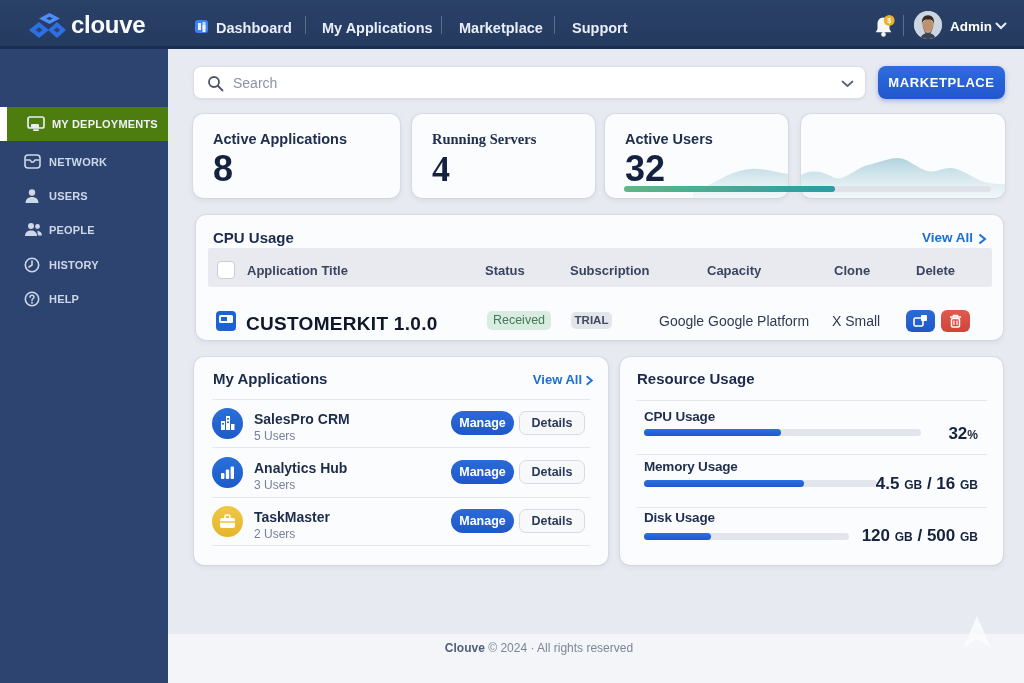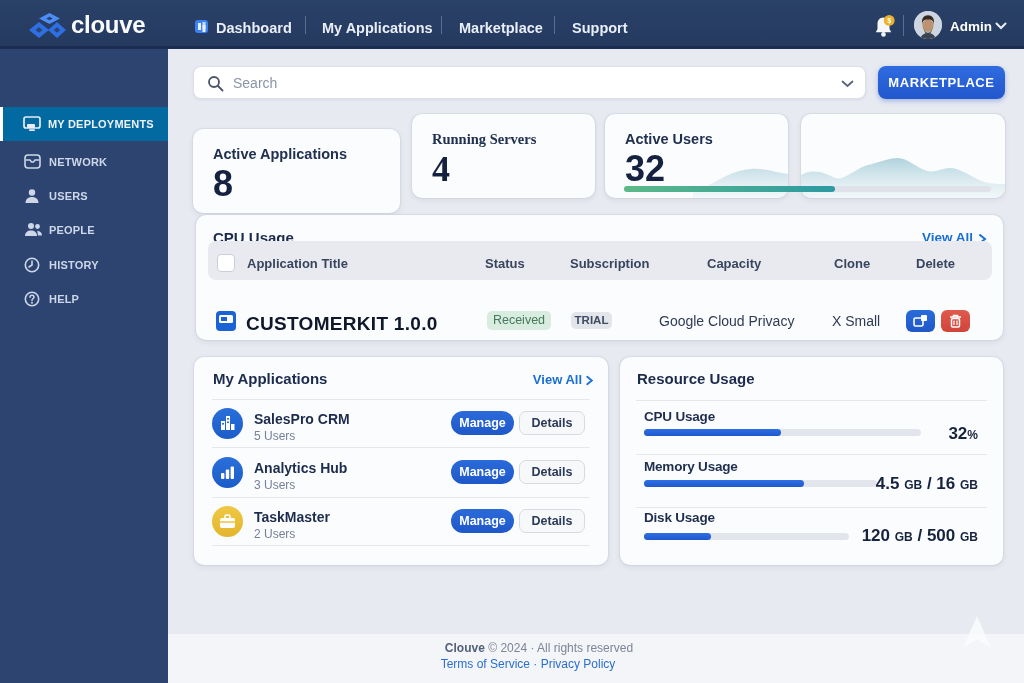--- a/index.html
+++ b/index.html
@@ -21,21 +21,21 @@
 #avatar { position:absolute; left:914px; top:11px; width:28px; height:28px; border-radius:50%; overflow:hidden; background:#c7d0da; }
 #adminname { position:absolute; left:950px; top:19px; color:#fff; font-size:13.5px; font-weight:bold; }
 #admincaret { position:absolute; left:995px; top:22px; }
 
 
 #sidebar { position:absolute; left:0; top:49px; width:168px; height:634px; background:#2d4471; }
 .sitem { position:absolute; left:0; width:168px; height:34px; color:#cdd7e8; font-size:11px; font-weight:bold; letter-spacing:0.2px; line-height:34px; }
 .sitem .lbl { white-space:nowrap; }
 .sitem .lbl { position:absolute; left:49px; top:0; }
 .sitem svg { position:absolute; left:24px; top:9px; }
-.sitem.active { background:#0369a1; color:#eef2fa; border-left:3px solid #ffffff; }
+.sitem.active { background:#4d7c0f; color:#eef2fa; border-left:7px solid #ffffff; }
 .sitem.active svg { left:20px; }
 .sitem.active .lbl { left:45px; }
 
 
 #searchbar { position:absolute; left:193px; top:66px; width:673px; height:33px; background:#fff; border:1px solid #dcdfe7; border-radius:8px; box-shadow:0 1px 3px rgba(25,39,70,0.07); }
 #searchtxt { position:absolute; left:39px; top:8px; color:#8b94a6; font-size:14px; }
 #mktbtn { position:absolute; left:878px; top:66px; width:127px; height:33px; background:linear-gradient(180deg,#2f6be0,#2257cd); border-radius:8px; color:#fff; font-size:13px; font-weight:bold; letter-spacing:0.6px; text-align:center; line-height:33px; box-shadow:0 2px 5px rgba(30,80,190,0.35); }
 
 
 .card { position:absolute; background:#fbfcfd; border-radius:10px; box-shadow:0 2px 6px rgba(28,40,70,0.08), 0 0 0 1px rgba(210,215,228,0.55); }
@@ -43,21 +43,21 @@
 .viewall { position:absolute; color:#1a6fd6; font-size:13.5px; font-weight:bold; }
 
 
 .statname { position:absolute; left:20px; top:17px; color:#20304f; font-size:14.5px; font-weight:bold; }
 .statnum { position:absolute; left:20px; top:34px; color:#14213f; font-size:36px; font-weight:bold; }
 #statbar { position:absolute; left:624px; top:186px; width:367px; height:6px; border-radius:3px; background:#dfe3e9; }
 #statbarfill { position:absolute; left:0; top:0; width:211px; height:6px; border-radius:3px; background:linear-gradient(90deg,#5cb988,#2d9aa3); }
 
 
 #cpucard { left:196px; top:215px; width:807px; height:125px; }
-.thead { position:absolute; left:12px; top:26px; width:784px; height:39px; background:#e8eaef; border-radius:8px; }
+.thead { position:absolute; left:12px; top:33px; width:784px; height:39px; background:#e8eaef; border-radius:2px; }
 .th { position:absolute; top:15px; color:#39455e; font-size:13px; font-weight:bold; }
 .checkbox { position:absolute; left:9px; top:13px; width:18px; height:18px; background:#fff; border:1px solid #c9cedb; border-radius:4px; }
 .pill { position:absolute; font-size:12.5px; border-radius:5px; text-align:center; }
 .iconbtn { position:absolute; width:29px; height:22px; border-radius:6px; }
 
 
 #appscard { left:194px; top:357px; width:414px; height:208px; }
 .divline { position:absolute; left:18px; right:18px; height:1px; background:#e4e7ec; }
 .appicon { position:absolute; left:18px; width:31px; height:31px; border-radius:50%; }
 .appname { position:absolute; left:60px; color:#1d2c4c; font-size:14px; font-weight:bold; }
@@ -177,21 +177,21 @@
         <circle cx="7" cy="7" r="5" stroke="#4a5468" stroke-width="1.8" fill="none"></circle>
         <line x1="11" y1="11" x2="15.5" y2="15.5" stroke="#4a5468" stroke-width="1.8" stroke-linecap="round"></line>
       </svg>
     <div id="searchtxt">Search</div>
     <svg style="position:absolute;right:11px;top:13px;" width="13" height="8" viewBox="0 0 13 8">
         <path d="M1.5 1.5 L6.5 6 L11.5 1.5" stroke="#5a6478" stroke-width="1.8" fill="none" stroke-linecap="round"></path>
       </svg>
   </div>
   <div id="mktbtn">MARKETPLACE</div>
 
-  <div class="card" style="left:193px;top:114px;width:207px;height:84px;margin-top:15px;">
+  <div class="card" style="left:193px;top:114px;width:207px;height:84px;">
     <div class="statname">Active Applications</div>
     <div class="statnum">8</div>
   </div>
   <div class="card" style="left:412px;top:114px;width:183px;height:84px;font-family:Liberation Serif, serif;">
     <div class="statname">Running Servers</div>
     <div class="statnum">4</div>
   </div>
   <div class="card" style="left:605px;top:114px;width:183px;height:84px;overflow:hidden;">
     <div class="statname">Active Users</div>
     <div class="statnum">32</div>
@@ -235,21 +235,21 @@
       <div class="th" style="left:626px;">Clone</div>
       <div class="th" style="left:708px;">Delete</div>
     </div>
     <div style="position:absolute;left:20px;top:96px;width:20px;height:20px;background:#1a63d4;border-radius:4px;">
       <div style="position:absolute;left:3px;top:4px;width:14px;height:8px;background:#fff;border-radius:1.5px;"></div>
       <div style="position:absolute;left:5px;top:6px;width:6px;height:4px;background:#1a63d4;"></div>
     </div>
     <div style="position:absolute;left:50px;top:98px;color:#0f172a;font-size:19px;font-weight:bold;letter-spacing:0.3px;">CUSTOMERKIT 1.0.0</div>
     <div class="pill" style="left:291px;top:96px;width:64px;height:19px;background:#d8ecdf;color:#47795d;line-height:19px;">Received</div>
     <div class="pill" style="left:375px;top:97px;width:41px;height:17px;background:#e2e5e9;color:#3f4c63;font-weight:bold;font-size:11.5px;line-height:17px;">TRIAL</div>
-    <div style="position:absolute;left:463px;top:98px;color:#2f3b55;font-size:14px;">Google Cloud Privacy</div>
+    <div style="position:absolute;left:463px;top:98px;color:#2f3b55;font-size:14px;">Google Google Platform</div>
     <div style="position:absolute;left:636px;top:98px;color:#2f3b55;font-size:14px;">X Small</div>
     <div class="iconbtn" style="left:710px;top:95px;background:linear-gradient(180deg,#2b6ada,#1f58c8);">
       <svg style="position:absolute;left:7px;top:4px;" width="15" height="14" viewBox="0 0 15 14">
           <rect x="1" y="4" width="9" height="8" rx="1.5" fill="none" stroke="#fff" stroke-width="1.6"></rect>
           <rect x="8" y="1" width="6" height="6" rx="1" fill="#fff"></rect>
         </svg>
     </div>
     <div class="iconbtn" style="left:745px;top:95px;background:linear-gradient(180deg,#e05a4e,#d1443a);">
       <svg style="position:absolute;left:8px;top:4px;" width="13" height="14" viewBox="0 0 13 14">
           <path d="M1 3 L12 3" stroke="#fff" stroke-width="1.5"></path>
@@ -332,19 +332,18 @@
 
     <div class="reslabel" style="top:153px;">Disk Usage</div>
     <div class="track" style="top:176px;width:205px;">
         <div class="fill" style="width:67px;"></div>
       </div>
     <div class="resval" style="top:169px;">120 <small>GB</small> / 500 <small>GB</small></div>
   </div>
 
   <div id="footer">
     <div id="f1"><b>Clouve</b> © 2024 · All rights reserved</div>
-    <div id="f2">Terms of Service · Privacy Policy</div>
     <svg style="position:absolute;left:792px;top:-20px;" width="34" height="42" viewBox="0 0 34 42">
         <path d="M17 2 L31 34 L17 25 L3 34 Z" fill="#fafbfd" opacity="0.85"></path>
       </svg>
   </div>
 
 </div>
 
 </body></html>

